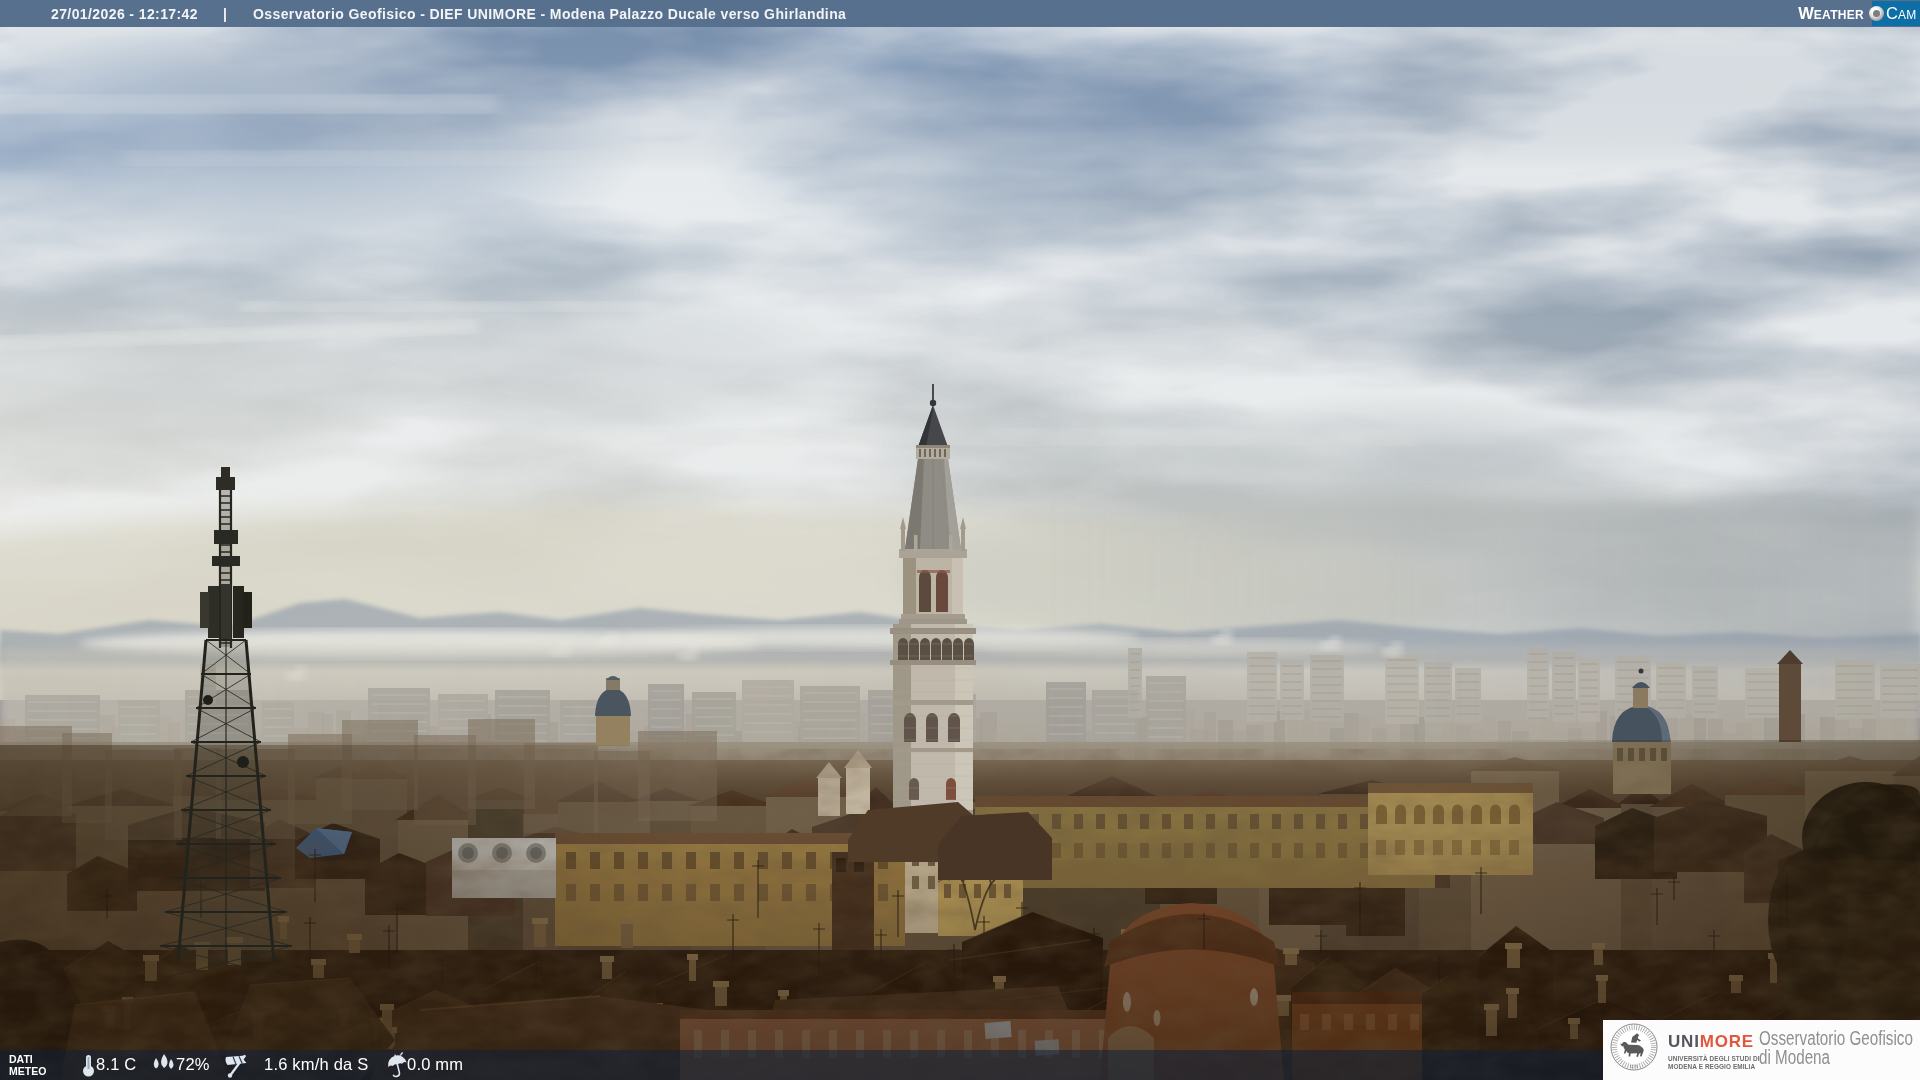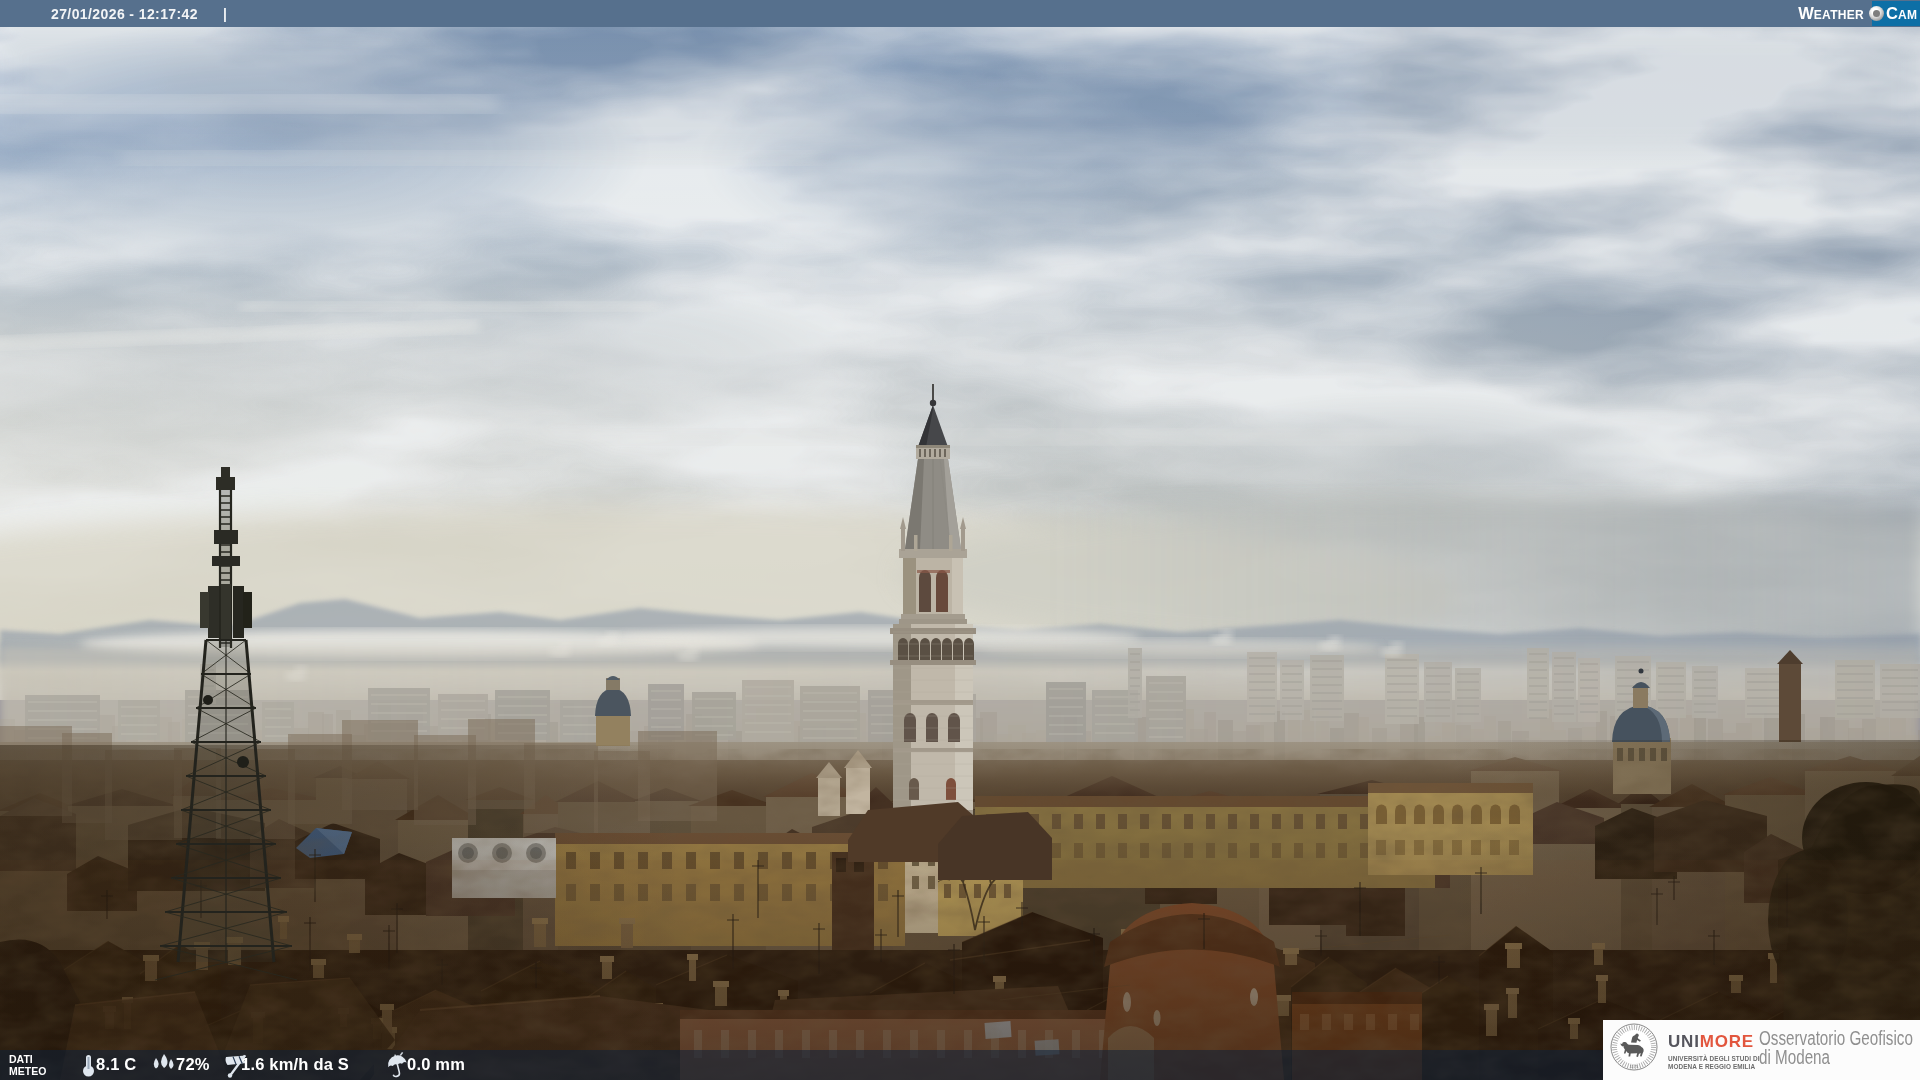--- a/index.html
+++ b/index.html
@@ -3,27 +3,27 @@
 <style>
 html,body { margin:0; padding:0; width:1920px; height:1080px; overflow:hidden; background:#889; }
 * { box-sizing:border-box; }
 #stage { position:relative; width:1920px; height:1080px; font-family:"Liberation Sans",sans-serif; }
 #scene { position:absolute; left:0; top:0; }
 #topbar { position:absolute; left:0; top:0; width:1920px; height:27px; background:#56708d; }
 #topbar span { position:absolute; color:#f2f4f6; font-size:14px; font-weight:bold; letter-spacing:0.4px; top:6px; white-space:pre; }
 #wcblue { position:absolute; left:1872px; top:1px; width:48px; height:25px; background:#0d6fa6; }
 #wctxt { position:absolute; right:56px; top:4px; color:#fff; font-weight:bold; font-size:16.5px; }
 #wctxt .sc, #wctxt2 .sc { font-size:12px; letter-spacing:0.3px; }
-#wctxt2 { position:absolute; left:1886px; top:4px; color:#fff; font-weight:bold; font-size:16.5px; }
+#wctxt2 { position:absolute; left:1886px; top:4px; color:#fff; font-weight:normal; font-size:16.5px; }
 #wclens { position:absolute; left:1869px; top:6px; width:15px; height:15px; border-radius:50%;
   background:radial-gradient(circle at 40% 35%, #ffffff 0 22%, #dcdcdc 45%, #9a9a9a 75%, #cccccc 100%); }
 #wclens i { position:absolute; left:4px; top:4px; width:7px; height:7px; border-radius:50%; background:#7e7e7e; display:block; }
 #botbar { position:absolute; left:0; top:1050px; width:1603px; height:30px; background:rgba(14,32,56,0.55); }
 #botbar .dati { position:absolute; left:9px; top:3px; width:56px; color:#fff; font-size:10.5px; font-weight:bold; line-height:12px; text-align:left; }
-#botbar .it { position:absolute; top:5px; color:#fff; font-size:16.5px; font-weight:bold; letter-spacing:0.2px; }
+#botbar .it { position:absolute; top:5px; color:#fff; font-size:16.5px; font-weight:normal; letter-spacing:0.2px; }
 #unibox { position:absolute; left:1603px; top:1020px; width:317px; height:60px; background:#fcfcfc; }
 #unibox .unimore { position:absolute; left:65px; top:12px; font-size:17px; font-weight:bold; letter-spacing:0.8px; color:#55555d;text-align:right; }
 #unibox .unimore span { color:#e2563e; }
 #unibox .small { position:absolute; left:65px; top:35px; font-size:6.4px; color:#6b6b6b; line-height:8px; letter-spacing:0.1px; font-weight:bold; white-space:nowrap; }
 #unibox .oss { position:absolute; left:156px; top:9px; font-size:19.5px; color:#8f8f8f; line-height:19px; transform:scale(0.78,1); transform-origin:0 0; white-space:nowrap; }
 </style></head>
 <body>
 <div id="stage">
 <svg id="scene" width="1920" height="1080" viewBox="0 0 1920 1080">
 <defs>
@@ -1165,20 +1165,21 @@
         <line x1="160" y1="946" x2="297" y2="980" stroke="#28281f" stroke-width="1.0" opacity="0.85"></line>
         <line x1="292" y1="946" x2="155" y2="980" stroke="#28281f" stroke-width="1.0" opacity="0.85"></line>
         <circle cx="208" cy="700" r="5" fill="#1f1f19"></circle>
         <circle cx="243" cy="762" r="6" fill="#1f1f19"></circle>
       </g>
 </svg>
 
 <div id="topbar">
   <span style="left:51px">27/01/2026 - 12:17:42</span>
   <span style="left:223px">|</span>
+  <span style="left:253px">Osservatorio Geofisico - DIEF UNIMORE - Modena Palazzo Ducale verso Ghirlandina</span>
 </div>
 <div id="wcblue"></div>
 <div id="wctxt">W<span class="sc">EATHER</span></div>
 <div id="wctxt2">C<span class="sc">AM</span></div>
 <div id="wclens">
       <i></i>
     </div>
 
 <div id="botbar">
   <div class="dati">DATI<br>METEO</div>
@@ -1197,21 +1198,21 @@
       <g transform="rotate(-14 397 15)">
       <path d="M397.5,14.5 l0,8 q0,3.5 -3.5,3.5 q-2.8,0 -3,-2.5" stroke="#dfe6ee" stroke-width="1.6" fill="none"></path>
       <path d="M388,15 a9.5,9.5 0 0 1 19,0 q-2.4,-2.2 -4.8,0 q-2.3,-2.2 -4.7,0 q-2.4,-2.2 -4.8,0 q-2.3,-2.2 -4.7,0"></path>
       <path d="M396.8,4.5 l1.4,0 l0,7 l-1.4,0 Z"></path>
       <path d="M402,6 l3,-2.5 l1,1.2 l-3,2.5 Z" opacity="0.9"></path>
       </g>
     </g>
   </svg>
   <div class="it" style="left:96px">8.1 C</div>
   <div class="it" style="left:176px">72%</div>
-  <div class="it" style="left:241px">1.6 km/h da S</div>
+  <div class="it" style="left:264px">1.6 km/h da S</div>
   <div class="it" style="left:407px">0.0 mm</div>
 </div>
 
 <div id="unibox">
   <svg style="position:absolute;left:6px;top:2px" width="50" height="50" viewBox="0 0 50 50">
     <circle cx="25" cy="25" r="23" fill="#ffffff" stroke="#6a6a6a" stroke-width="0.8"></circle>
     <circle cx="25" cy="25" r="19.5" fill="none" stroke="#707070" stroke-width="5" stroke-dasharray="0.9 1.5" opacity="0.6"></circle>
     <circle cx="25" cy="25" r="16" fill="#ffffff"></circle>
     <g fill="#5a5a5a">
       <path d="M13.5,24.5 q-1.8,-1.2 -2.2,-3 l1.8,0.4 q0.3,-1.5 1.8,-1.8 q2.2,-0.4 3.2,1.4 q0.7,1.2 2.4,1.2 l8.5,0.2 q2.5,0.3 3.5,2.2 q1.7,0.6 2.1,2.4 q0.4,2 -0.8,3.4 l-1.2,3.6 l-1.6,-0.3 l0.7,-3.2 l-1.8,0.9 l-0.9,3 l-1.7,-0.3 l0.9,-3.3 l-6.5,0.2 l-0.5,3 l-1.7,0 l0.4,-3.2 q-2,-0.6 -2.6,-2.4 l-0.8,2.6 l-1.6,0 l1,-4 q-1.7,-1.6 -1.4,-3.4 Z"></path>

